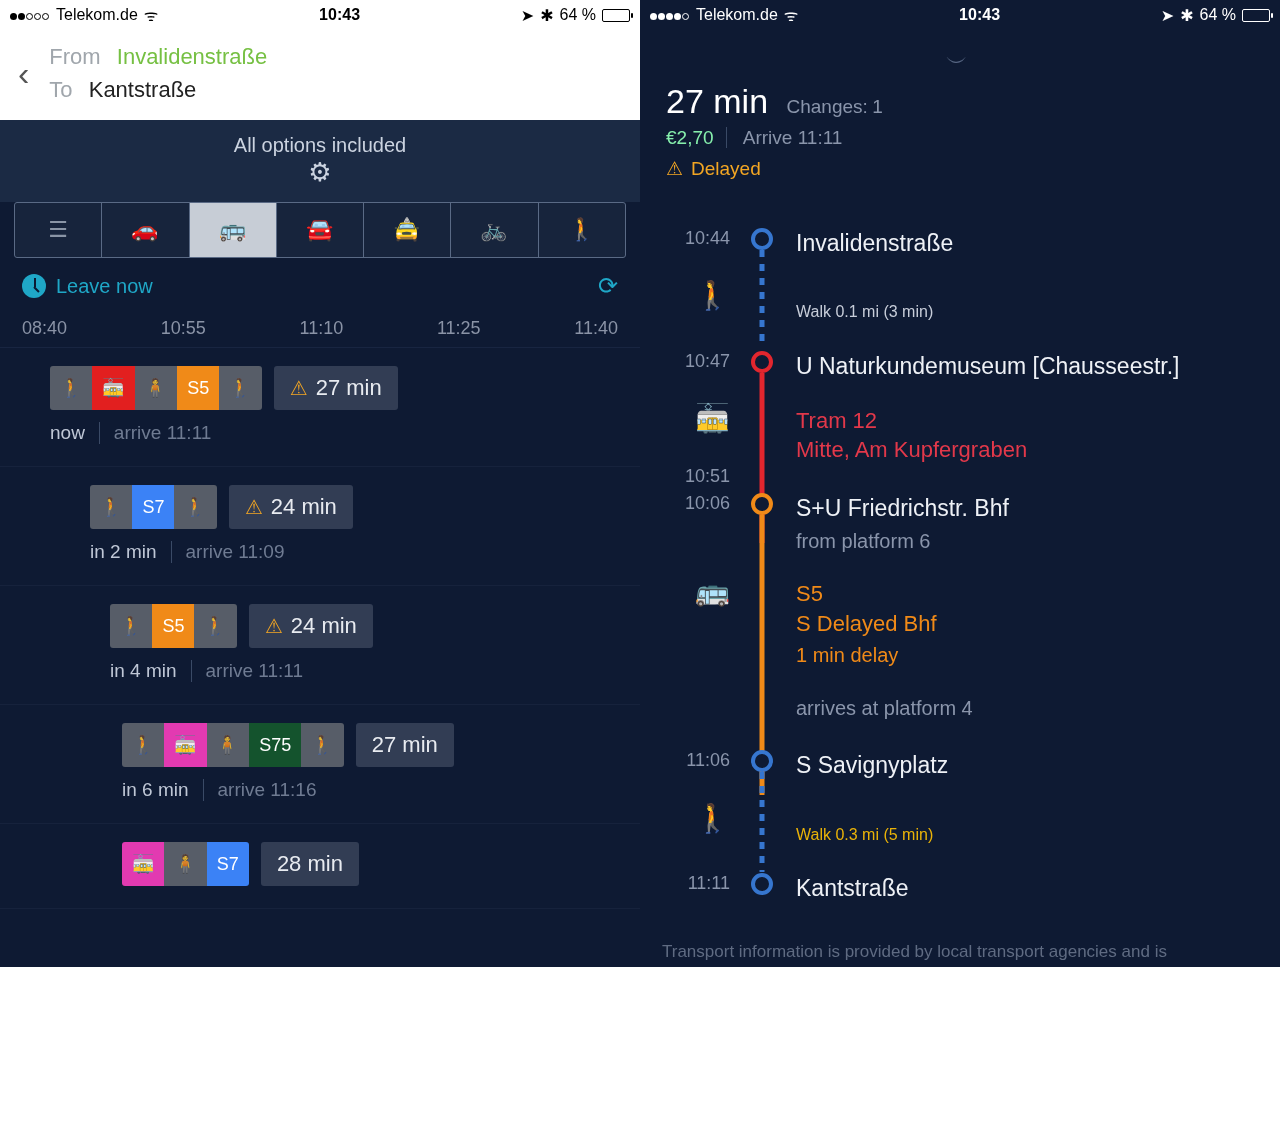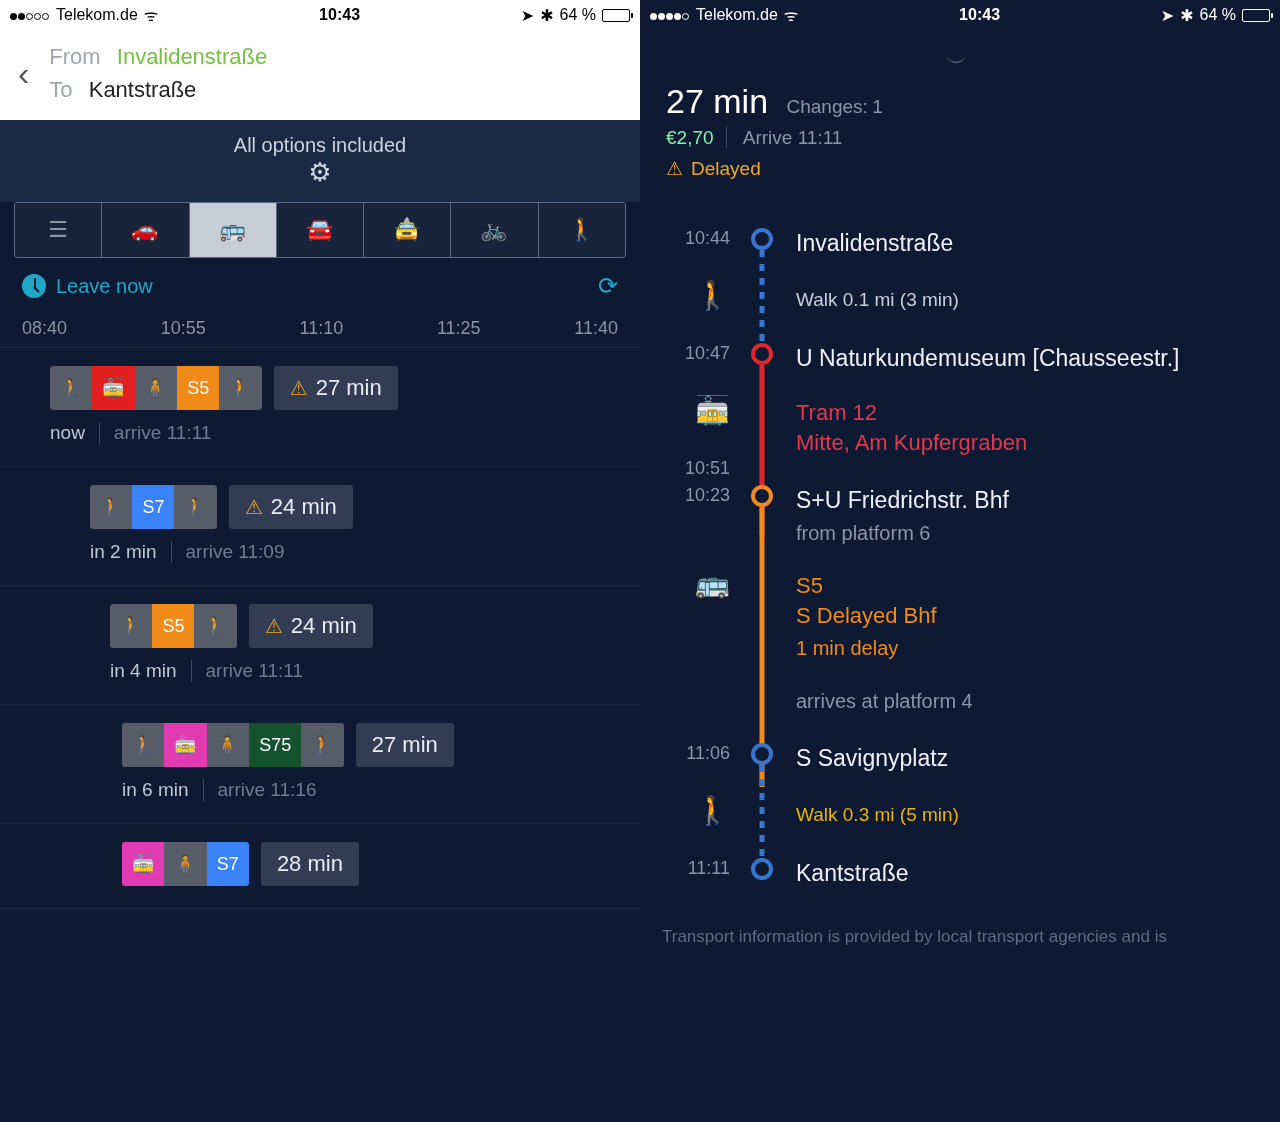--- a/index.html
+++ b/index.html
@@ -4,21 +4,21 @@
 <style>
   * { box-sizing: border-box; margin: 0; padding: 0; }
   body {
     font-family: -apple-system, "Helvetica Neue", Arial, sans-serif;
     background: #fff;
     width: 1280px;
     height: 1122px;
     display: flex;
     overflow: hidden;
   }
-  .phone { width: 640px; height: 1122px; position: relative; background: #0e1a33; color: #fff; overflow: hidden; }
+  .phone { width: 640px; height: 967px; position: relative; background: #0e1a33; color: #fff; overflow: hidden; }
   .left .top-white { background: #fff; color: #222; }
 
   
   .status-bar {
     height: 30px; display: flex; align-items: center; padding: 0 10px;
     font-size: 16px; font-weight: 500;
   }
   .left .status-bar { background: #fff; color: #000; }
   .right .status-bar { background: #0e1a33; color: #fff; }
   .status-left, .status-right { display: flex; align-items: center; gap: 6px; }
@@ -127,21 +127,21 @@
   }
   .line.dotted-blue {
     background: repeating-linear-gradient(to bottom,#3676cf 0,#3676cf 7px,transparent 7px,transparent 14px);
   }
   .line.red { background:#e2262e; }
   .line.orange { background:#f08a18; }
 
   .tl-body { flex:1; padding-left:12px; font-size:21px; line-height:1.35; padding-bottom:28px; }
   .tl-body .title { color:#eef1f6; font-size:23px; }
   .tl-body .sub-gray { color:#8a95ab; font-size:20px; margin-top:4px;}
-  .tl-body .sub { color:#d8dde8; font-size:19px; margin-top:10px;}
+  .tl-body .sub { color:#d8dde8; font-size:16px; margin-top:24px;}
   .tl-icon { width:78px; text-align:right; padding-right:10px; color:#8a95ab; font-size:28px; }
   .red-text { color:#e2384a; }
   .orange-text { color:#f08a18; }
 
   .foot-note { color:#5f6b82; font-size:17px; padding:8px 22px 0; line-height:1.4;}
 </style>
 </head>
 <body>
 
 <div class="phone left">
@@ -389,21 +389,21 @@
             <div class="tl-icon" style="color: rgb(226, 56, 74);">🚋</div>
             <div style="width: 56px;"></div>
             <div style="flex: 1 1 0%;">
               <div class="red-text" style="font-size: 22px; margin-top: 6px;">Tram 12</div>
               <div class="red-text" style="font-size: 22px;">Mitte, Am Kupfergraben</div>
             </div>
           </div>
         </div>
       </div>
       <div class="tl-row">
-        <div class="tl-time">10:23</div>
+        <div class="tl-time">10:06</div>
         <div class="tl-rail">
           <div class="dot orange"></div>
           <div class="line orange" style="height: 280px;"></div>
         </div>
         <div class="tl-body">
           <div class="title">S+U Friedrichstr. Bhf</div>
           <div class="sub-gray">from platform 6</div>
           <div style="display: flex; margin-top: 18px; margin-left: -134px;">
             <div class="tl-icon" style="color: rgb(240, 138, 24);">🚌</div>
             <div style="width: 56px;"></div>

